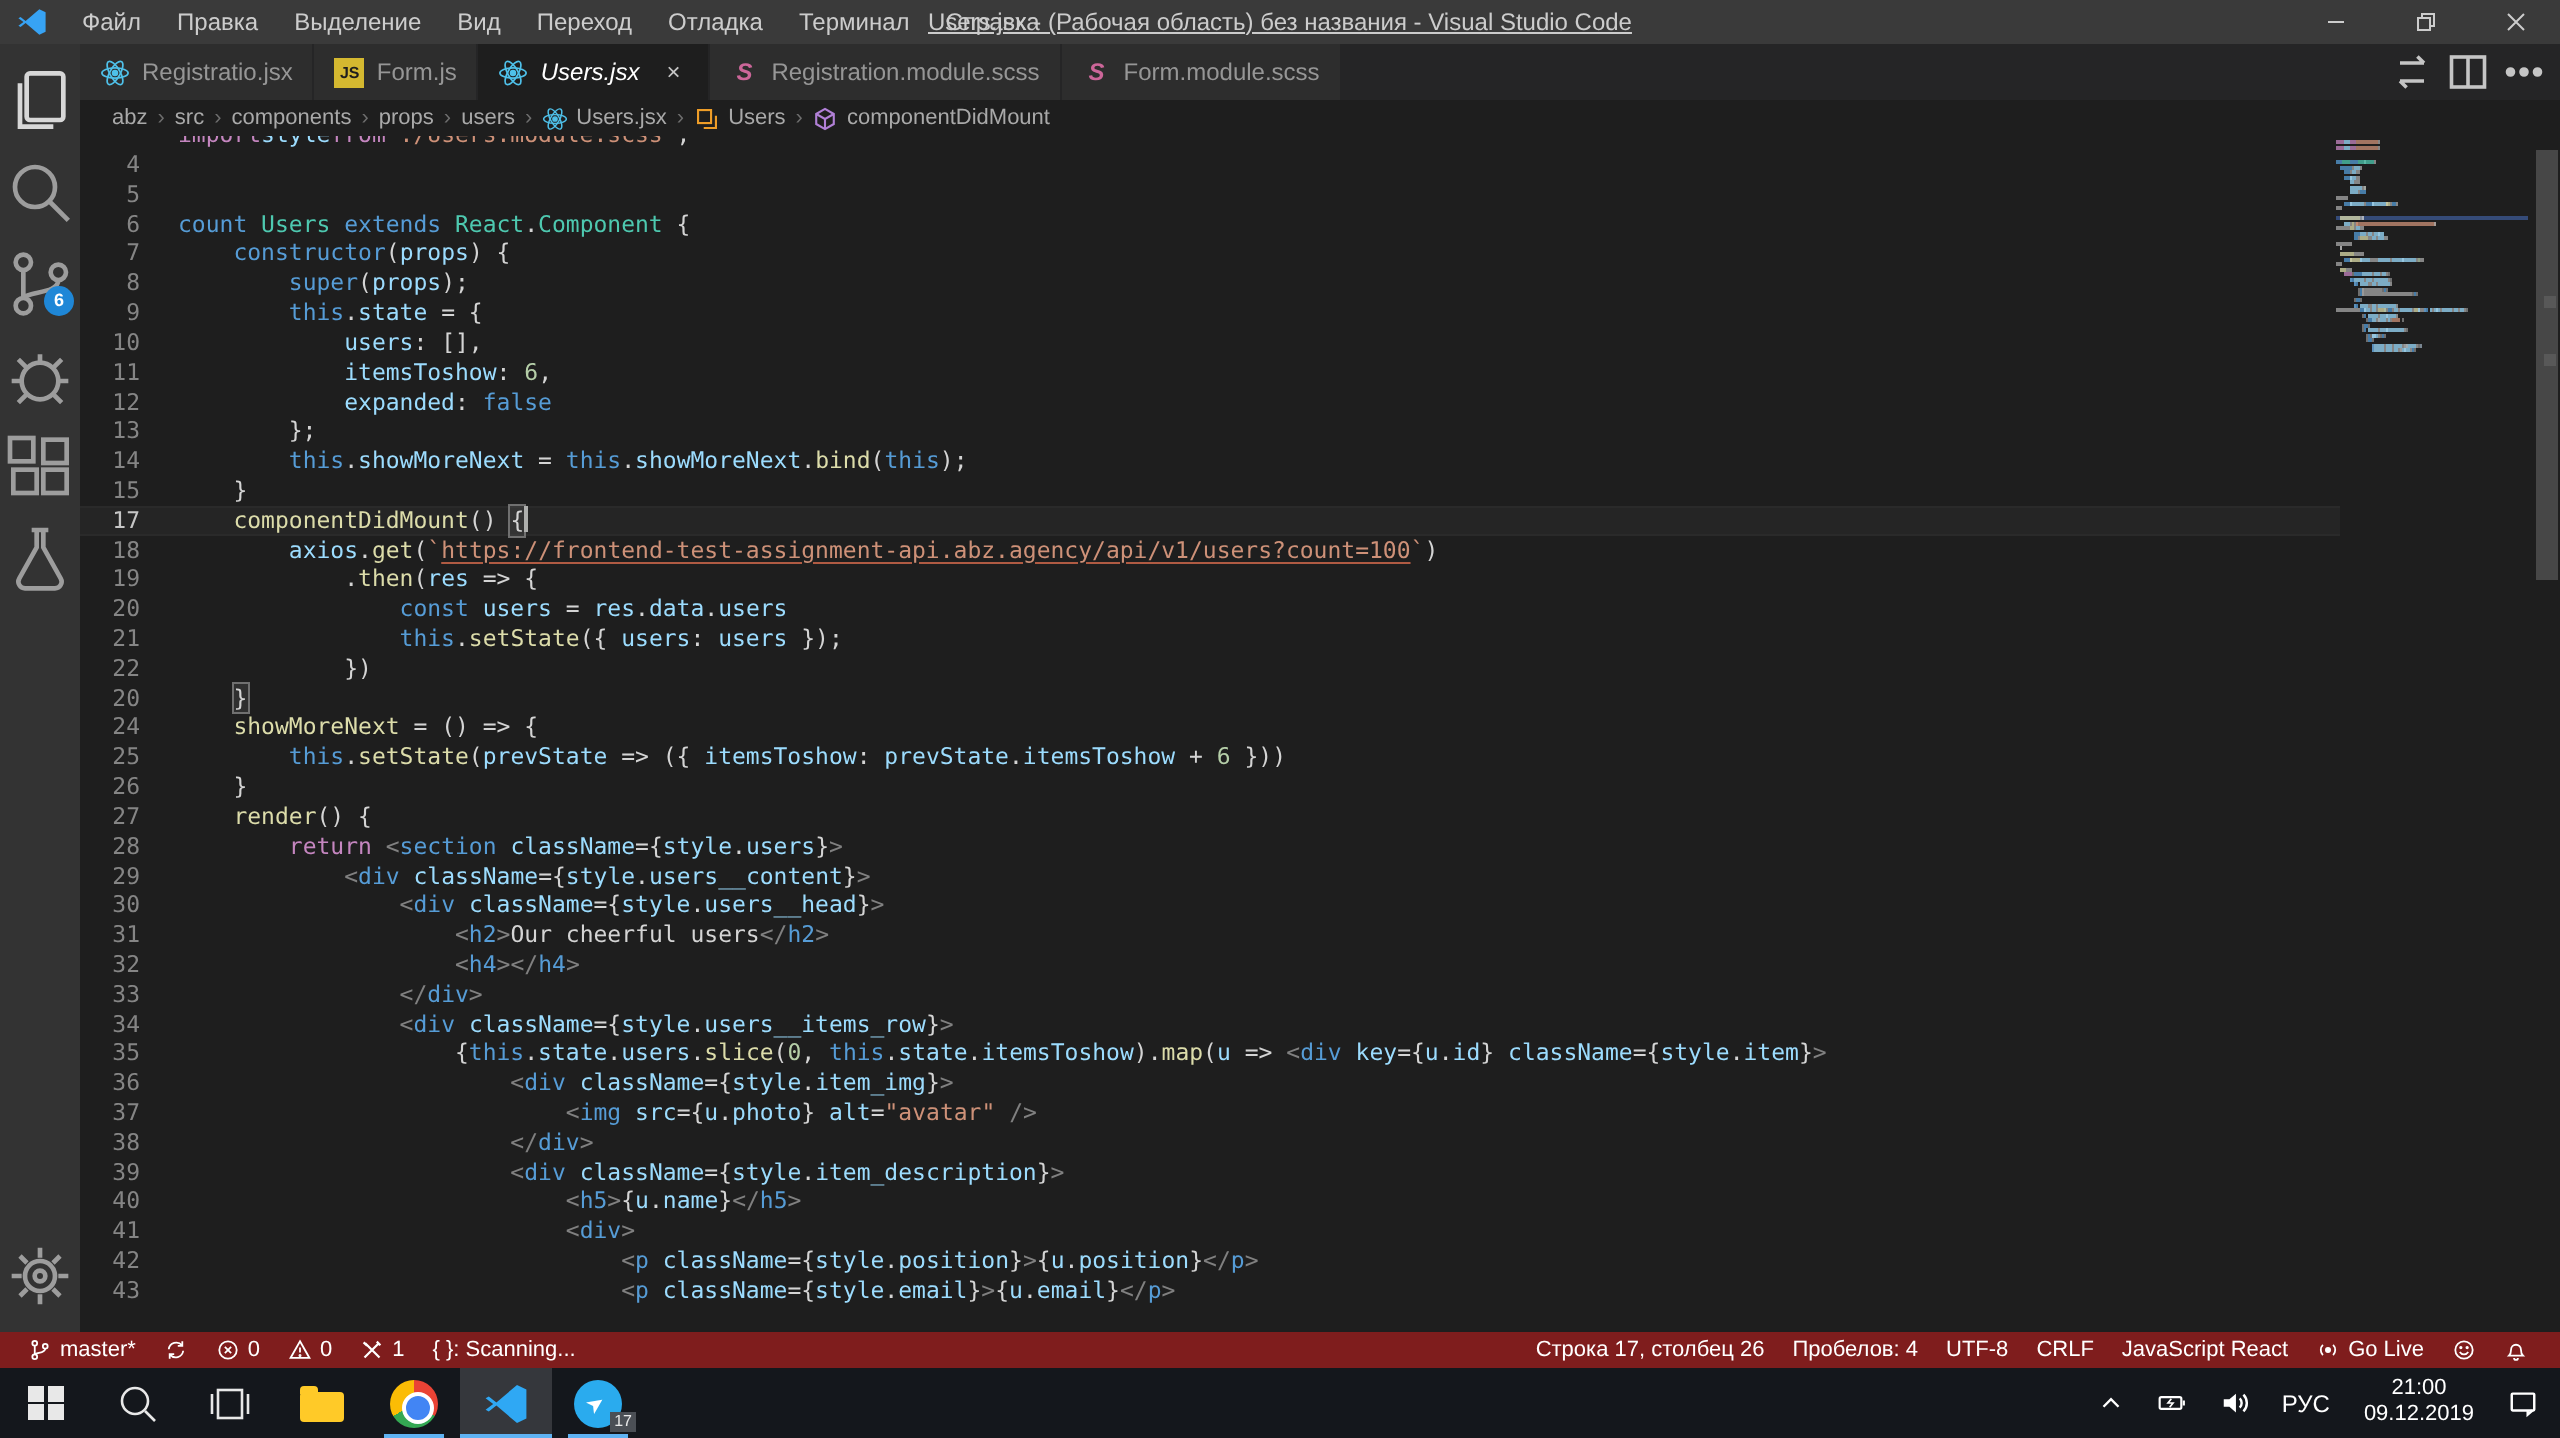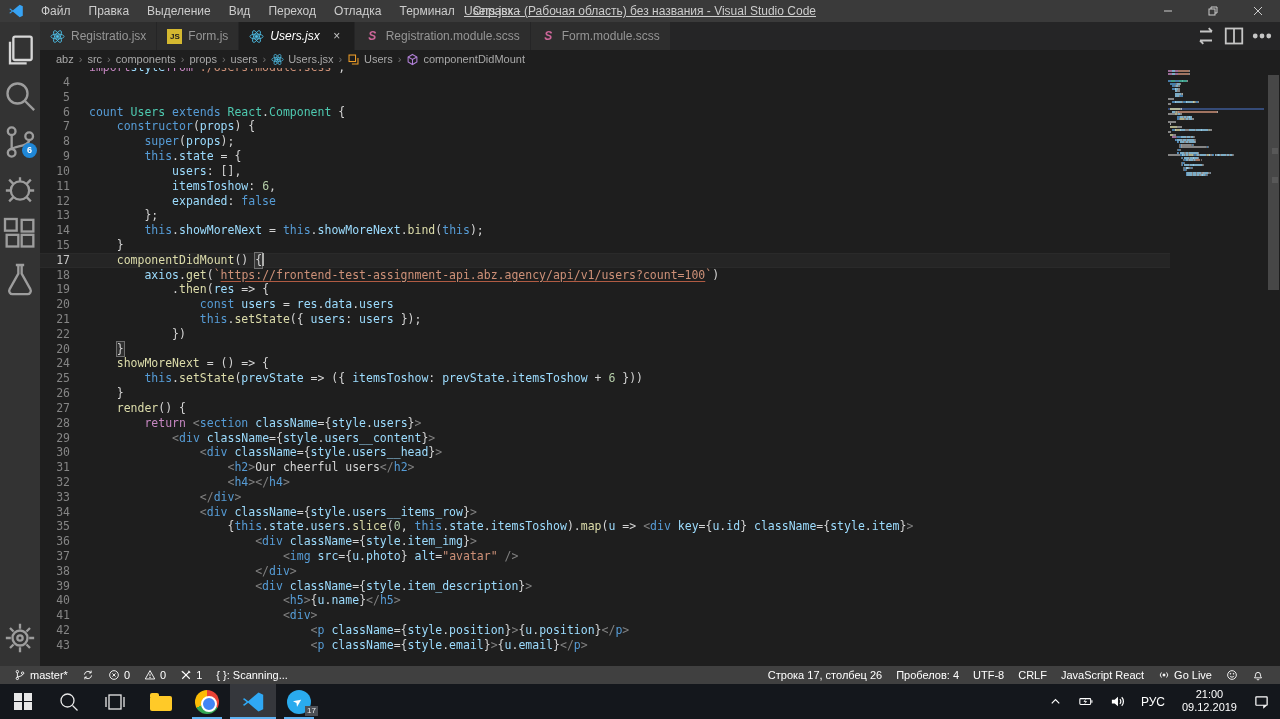--- a/index.html
+++ b/index.html
@@ -67,21 +67,21 @@
 
   
   .minimap { position:absolute; top:2px; right:16px; width:96px; height:590px; }
   .mm-row { height:2px; margin-bottom:0.55px; white-space:nowrap; font-size:0; }
   .mm-row span { display:inline-block; height:2px; }
   .scrollbar { position:absolute; top:0; right:0; width:14px; height:598px; }
   .sb-thumb { position:absolute; left:2px; right:1px; top:7px; height:215px; background:rgba(121,121,121,0.45); }
   .sb-mark { position:absolute; left:4px; width:6px; height:6px; background:#585858; }
 
   
-  .statusbar { position:absolute; left:0; top:666px; width:1280px; height:18px; background:#404040;
+  .statusbar { position:absolute; left:0; top:666px; width:1280px; height:18px; background:#7f1d1d;
     color:#ffffff; font-size:11px; display:flex; align-items:center; }
   .sb-left { display:flex; align-items:center; padding-left:8px; gap:2px; }
   .sb-right { margin-left:auto; display:flex; align-items:center; padding-right:10px; gap:2px; }
   .sb-item { display:flex; align-items:center; padding:0 6px; height:18px; gap:4px; white-space:nowrap; }
   .sb-item svg { width:12px; height:12px; stroke:#ffffff; fill:none; stroke-width:1.2; }
 
   
   .taskbar { position:absolute; left:0; top:684px; width:1280px; height:35px; background:#14171c;
     display:flex; align-items:stretch; color:#ffffff; }
   .tb-app { width:46px; display:flex; align-items:center; justify-content:center; position:relative; }

